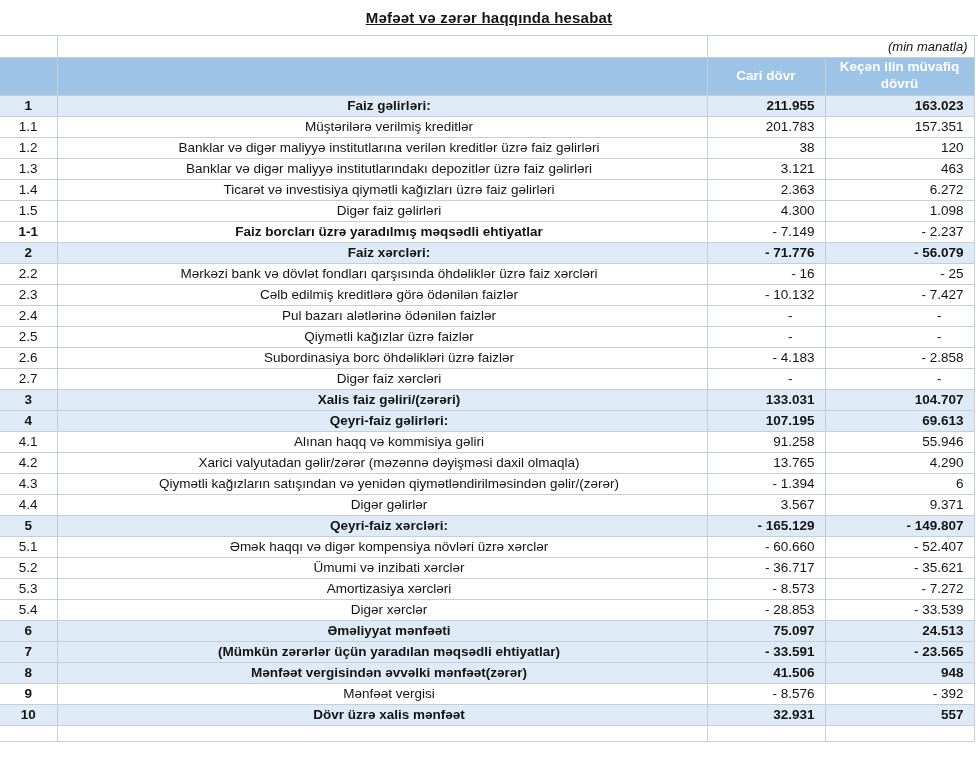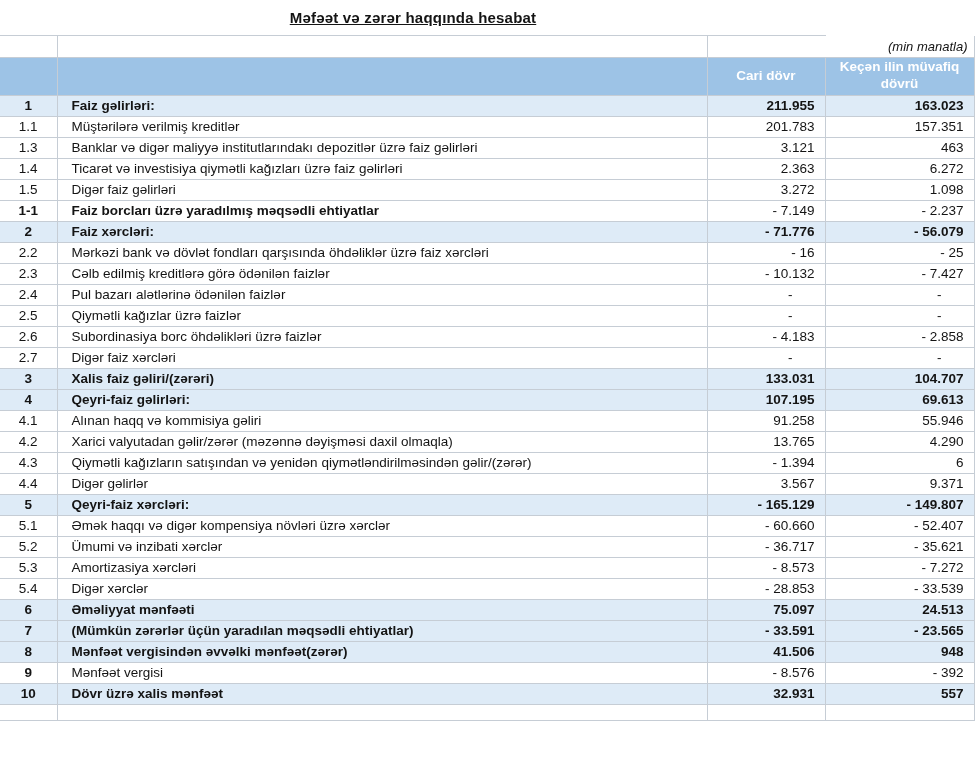--- a/index.html
+++ b/index.html
@@ -9,21 +9,21 @@
     --header-text:#FFFFFF;
     --text:#141414;
   }
   *{box-sizing:border-box;margin:0;padding:0;}
   html,body{background:#fff;}
   body{
     width:978px;height:764px;overflow:hidden;
     font-family:"Liberation Sans","DejaVu Sans",sans-serif;
     color:var(--text);
   }
-  .sheet{width:826px;height:764px;background:#fff;}
+  .sheet{width:978px;height:764px;background:#fff;}
   .title-row{
     height:36px;display:flex;align-items:center;justify-content:center;
     border-bottom:1px solid var(--border);
   }
   .report-title{
     font-size:15px;font-weight:bold;text-decoration:underline;
     letter-spacing:.2px;
   }
   table{
     border-collapse:collapse;table-layout:fixed;width:974px;
@@ -46,21 +46,21 @@
   tr.header-row th{
     height:38px;background:var(--header-bg);
     color:var(--header-text);font-weight:bold;
     text-align:center;vertical-align:middle;
     white-space:normal;line-height:1.25;font-size:13.5px;
   }
   tr.data-row{height:21px;}
   tr.data-row td{height:21px;vertical-align:middle;}
   tr.band td{background:var(--band-bg);}
   td.num{text-align:center;}
-  td.label{text-align:left;padding-left:14px;}
+  td.label{text-align:center;padding-left:14px;}
   td.val{text-align:right;padding-right:10px;}
   td.val.dash{padding-right:32px;}
   td.b{font-weight:bold;}
   tr.filler-row{height:16px;}
 </style>
 </head>
 <body>
 
 <div class="sheet">
 
@@ -94,35 +94,41 @@
     <td class="val b">211.955</td>
     <td class="val b">163.023</td>
   </tr>
         <tr class="data-row">
     <td class="num">1.1</td>
     <td class="label">Müştərilərə verilmiş kreditlər</td>
     <td class="val">201.783</td>
     <td class="val">157.351</td>
   </tr>
         <tr class="data-row">
+    <td class="num">1.2</td>
+    <td class="label">Banklar və digər maliyyə institutlarına verilən kreditlər üzrə faiz gəlirləri</td>
+    <td class="val">38</td>
+    <td class="val">120</td>
+  </tr>
+        <tr class="data-row">
     <td class="num">1.3</td>
     <td class="label">Banklar və digər maliyyə institutlarındakı depozitlər üzrə faiz gəlirləri</td>
     <td class="val">3.121</td>
     <td class="val">463</td>
   </tr>
         <tr class="data-row">
     <td class="num">1.4</td>
     <td class="label">Ticarət və investisiya qiymətli kağızları üzrə faiz gəlirləri</td>
     <td class="val">2.363</td>
     <td class="val">6.272</td>
   </tr>
         <tr class="data-row">
     <td class="num">1.5</td>
     <td class="label">Digər faiz gəlirləri</td>
-    <td class="val">3.272</td>
+    <td class="val">4.300</td>
     <td class="val">1.098</td>
   </tr>
         <tr class="data-row">
     <td class="num b">1-1</td>
     <td class="label b">Faiz borcları üzrə yaradılmış məqsədli ehtiyatlar</td>
     <td class="val">- 7.149</td>
     <td class="val">- 2.237</td>
   </tr>
         <tr class="data-row band">
     <td class="num b">2</td>

